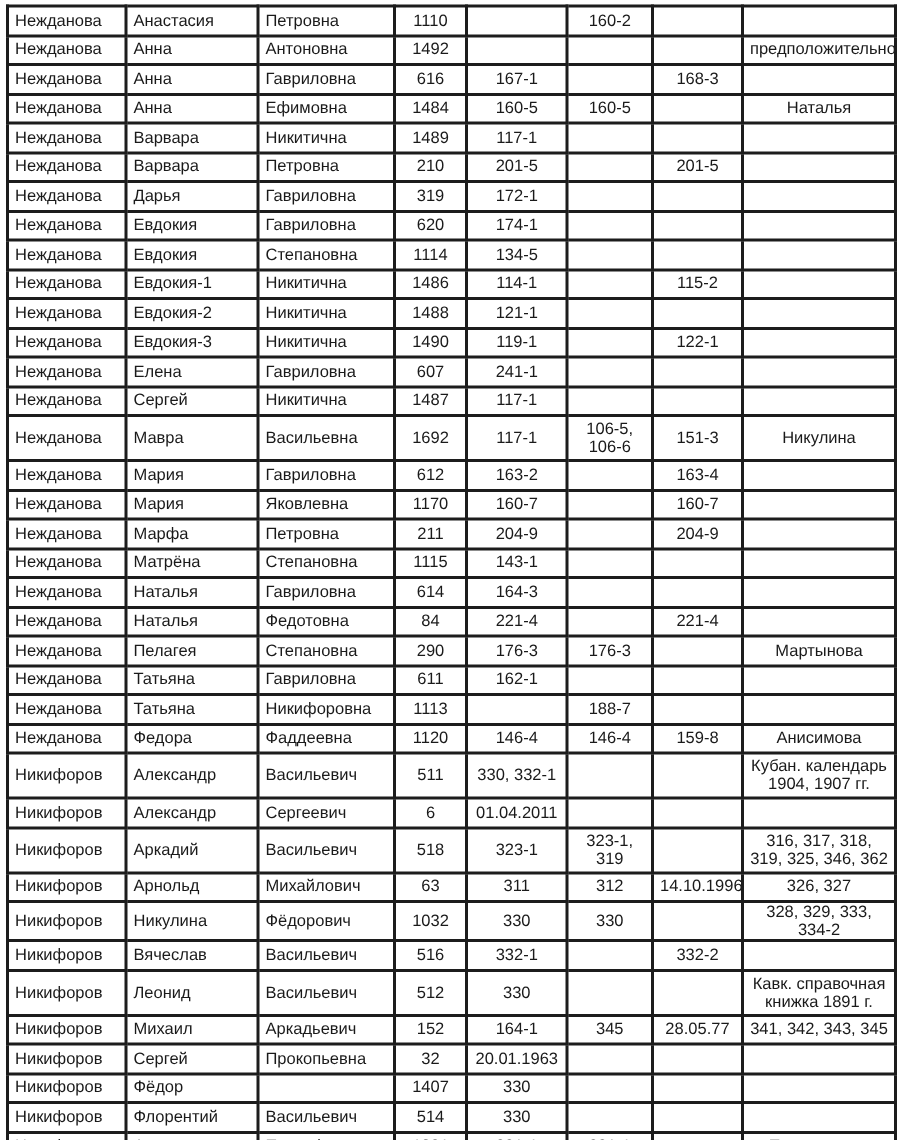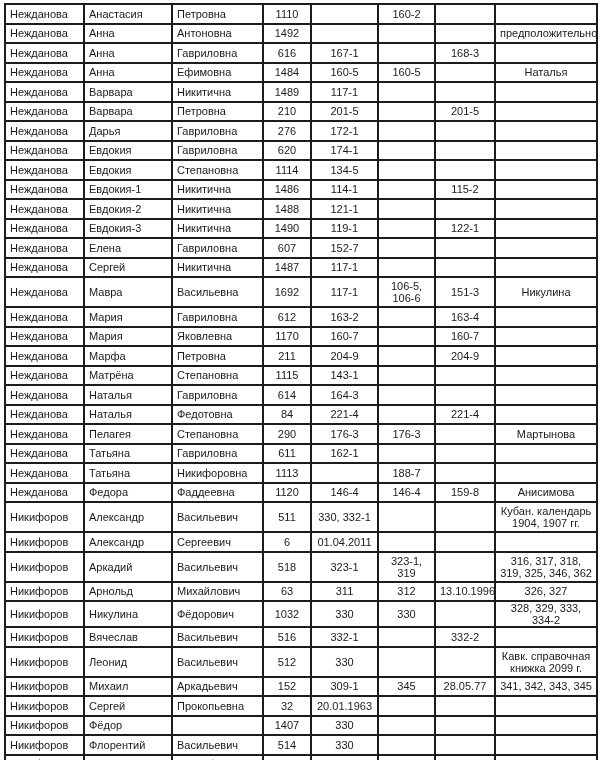--- a/index.html
+++ b/index.html
@@ -104,21 +104,21 @@
     <td class="c wrap">201-5</td>
     <td class="c wrap"></td>
     <td class="c">201-5</td>
     <td class="c wrap"></td>
   </tr>
 
   <tr>
     <td>Нежданова</td>
     <td>Дарья</td>
     <td>Гавриловна</td>
-    <td class="c">276</td>
+    <td class="c">319</td>
     <td class="c wrap">172-1</td>
     <td class="c wrap"></td>
     <td class="c"></td>
     <td class="c wrap"></td>
   </tr>
 
   <tr>
     <td>Нежданова</td>
     <td>Евдокия</td>
     <td>Гавриловна</td>
@@ -171,21 +171,21 @@
     <td class="c wrap"></td>
     <td class="c">122-1</td>
     <td class="c wrap"></td>
   </tr>
 
   <tr>
     <td>Нежданова</td>
     <td>Елена</td>
     <td>Гавриловна</td>
     <td class="c">607</td>
-    <td class="c wrap">152-7</td>
+    <td class="c wrap">241-1</td>
     <td class="c wrap"></td>
     <td class="c"></td>
     <td class="c wrap"></td>
   </tr>
 
   <tr>
     <td>Нежданова</td>
     <td>Сергей</td>
     <td>Никитична</td>
     <td class="c">1487</td>
@@ -349,21 +349,21 @@
     <td class="c wrap">316, 317, 318, 319, 325, 346, 362</td>
   </tr>
 
   <tr>
     <td>Никифоров</td>
     <td>Арнольд</td>
     <td>Михайлович</td>
     <td class="c">63</td>
     <td class="c wrap">311</td>
     <td class="c wrap">312</td>
-    <td class="c">13.10.1996</td>
+    <td class="c">14.10.1996</td>
     <td class="c wrap">326, 327</td>
   </tr>
 
   <tr>
     <td>Никифоров</td>
     <td>Никулина</td>
     <td>Фёдорович</td>
     <td class="c">1032</td>
     <td class="c wrap">330</td>
     <td class="c wrap">330</td>
@@ -383,29 +383,29 @@
   </tr>
 
   <tr class="tall">
     <td>Никифоров</td>
     <td>Леонид</td>
     <td>Васильевич</td>
     <td class="c">512</td>
     <td class="c wrap">330</td>
     <td class="c wrap"></td>
     <td class="c"></td>
-    <td class="c wrap">Кавк. справочная книжка 2099 г.</td>
+    <td class="c wrap">Кавк. справочная книжка 1891 г.</td>
   </tr>
 
   <tr>
     <td>Никифоров</td>
     <td>Михаил</td>
     <td>Аркадьевич</td>
     <td class="c">152</td>
-    <td class="c wrap">309-1</td>
+    <td class="c wrap">164-1</td>
     <td class="c wrap">345</td>
     <td class="c">28.05.77</td>
     <td class="c wrap">341, 342, 343, 345</td>
   </tr>
 
   <tr>
     <td>Никифоров</td>
     <td>Сергей</td>
     <td>Прокопьевна</td>
     <td class="c">32</td>

